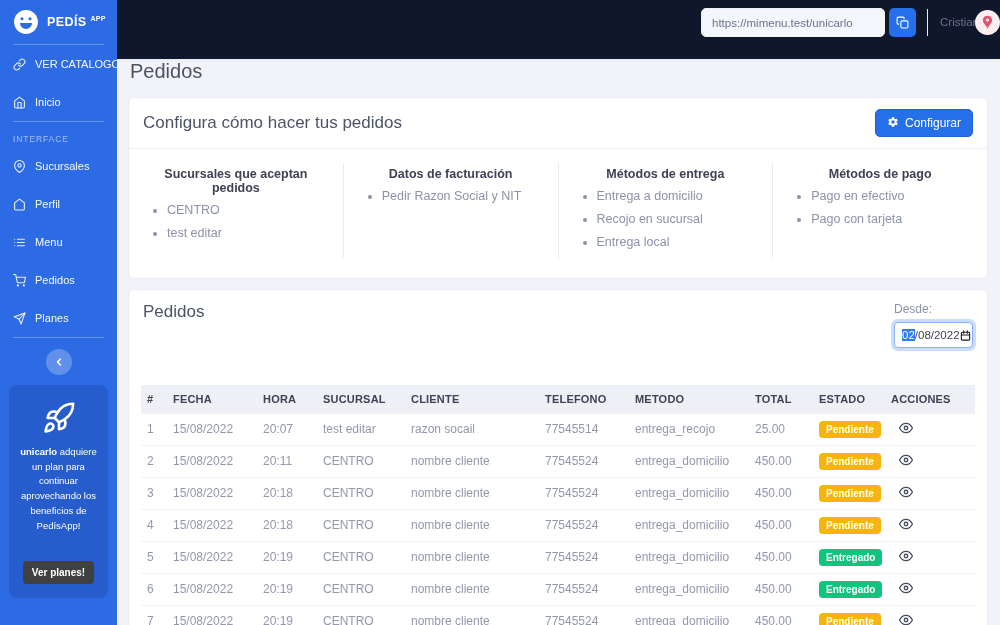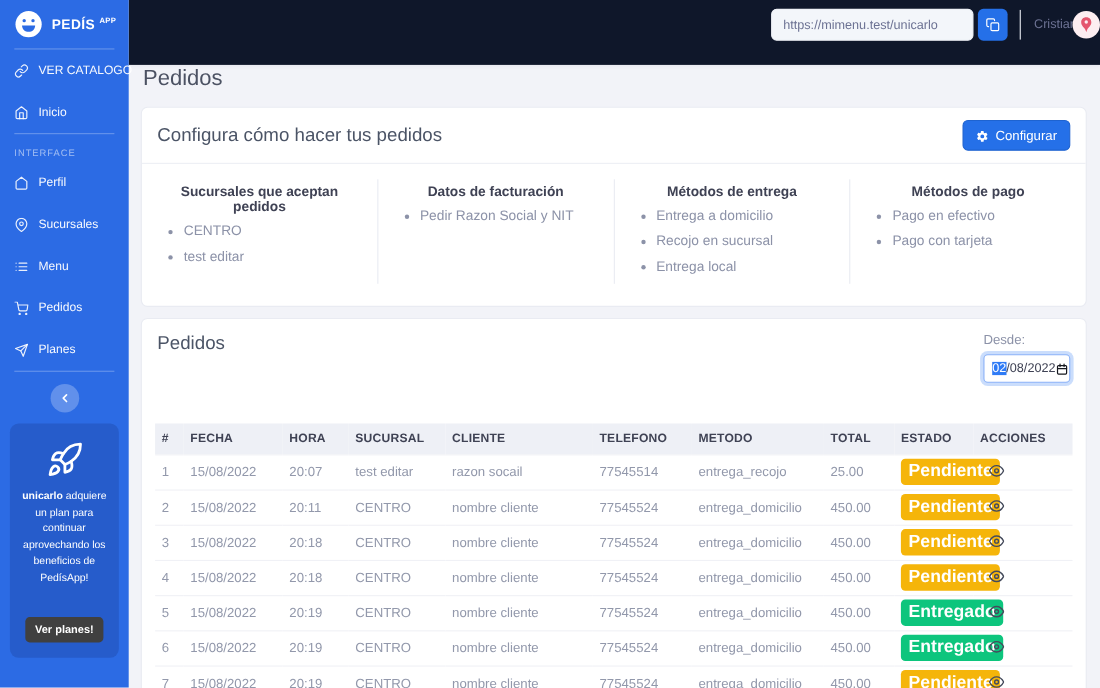--- a/index.html
+++ b/index.html
@@ -80,21 +80,21 @@
   .card { background: #fff; border: 1px solid #e9ebf2; border-radius: 6px; }
 
   
   .cfg-header {
     display: flex; justify-content: space-between; align-items: center;
     padding: 11px 14px; border-bottom: 1px solid #edeff4;
   }
   .cfg-title { font-size: 17px; font-weight: 400; color: #4b5466; }
   .configure-btn {
     background: #2570e8; border: 1px solid #1e63d0; color: #fff; font-size: 12px;
-    padding: 6px 11px; border-radius: 5px; display: flex; gap: 6px; align-items: flex-end;
+    padding: 6px 11px; border-radius: 5px; display: flex; gap: 6px; align-items: flex-start;
     cursor: pointer; font-family: "Liberation Sans", sans-serif;
   }
   .configure-btn svg { width: 12px; height: 12px; }
   .cfg-body { display: flex; padding: 14px 0 20px; }
   .cfg-col { flex: 1; padding: 0 20px; border-right: 1px solid #e9ebf2; }
   .cfg-col:last-child { border-right: none; }
   .cfg-col-title { text-align: center; font-size: 12.5px; font-weight: bold; color: #3f4254; margin: 4px 0 8px; }
   .cfg-list { margin: 0; padding-left: 18px; color: #8c92a8; font-size: 12.5px; list-style: disc; }
   .cfg-list li { margin-bottom: 9px; }
 
@@ -116,21 +116,21 @@
 
   table { width: 100%; border-collapse: collapse; table-layout: fixed; margin-top: 37px; }
   thead th {
     background: #eef0f6; font-size: 11px; color: #3f4254; text-align: left;
     height: 28px; padding: 0 6px; font-weight: bold; letter-spacing: .2px;
   }
   th.c-num { width: 26px; } th.c-fecha { width: 90px; } th.c-hora { width: 60px; }
   th.c-suc { width: 88px; } th.c-cli { width: 134px; } th.c-tel { width: 90px; }
   th.c-met { width: 120px; } th.c-tot { width: 64px; } th.c-est { width: 72px; }
   tbody td { height: 32px; font-size: 12px; color: #9298ab; padding: 0 6px; border-top: 1px solid #f0f1f6; }
-  .badge { display: inline-block; padding: 3px 7px; border-radius: 4px; color: #fff; font-size: 16px; font-weight: bold; }
+  .badge { display: inline-block; padding: 3px 7px; border-radius: 4px; color: #fff; font-size: 10px; font-weight: bold; }
   .badge-amber { background: #f5b50a; }
   .badge-green { background: #0dc57d; }
   .eye-btn { background: none; border: none; padding: 0 0 0 8px; cursor: pointer; color: #454b5c; }
   .eye-btn svg { width: 14px; height: 14px; }
 </style>
 </head>
 <body>
 
 <aside class="sidebar">
   <div class="logo-row">
@@ -165,34 +165,34 @@
     </span>
     <span class="nav-label">Inicio</span>
   </div>
 
   <div class="s-div"></div>
   <div class="section-label">INTERFACE</div>
 
   <div class="nav-item">
     <span class="nav-icon">
       <svg viewBox="0 0 24 24" fill="none" stroke="currentColor" stroke-width="2" stroke-linecap="round" stroke-linejoin="round">
-          <path d="M3 9l9-7 9 7v11a2 2 0 0 1-2 2H5a2 2 0 0 1-2-2z"></path>
-        </svg>
-    </span>
-    <span class="nav-label">Perfil</span>
-  </div>
-
-  <div class="nav-item">
-    <span class="nav-icon">
-      <svg viewBox="0 0 24 24" fill="none" stroke="currentColor" stroke-width="2" stroke-linecap="round" stroke-linejoin="round">
           <path d="M21 10c0 7-9 13-9 13s-9-6-9-13a9 9 0 0 1 18 0z"></path>
           <circle cx="12" cy="10" r="3"></circle>
         </svg>
     </span>
     <span class="nav-label">Sucursales</span>
+  </div>
+
+  <div class="nav-item">
+    <span class="nav-icon">
+      <svg viewBox="0 0 24 24" fill="none" stroke="currentColor" stroke-width="2" stroke-linecap="round" stroke-linejoin="round">
+          <path d="M3 9l9-7 9 7v11a2 2 0 0 1-2 2H5a2 2 0 0 1-2-2z"></path>
+        </svg>
+    </span>
+    <span class="nav-label">Perfil</span>
   </div>
 
   <div class="nav-item">
     <span class="nav-icon">
       <svg viewBox="0 0 24 24" fill="none" stroke="currentColor" stroke-width="2" stroke-linecap="round" stroke-linejoin="round">
           <line x1="8" y1="6" x2="21" y2="6"></line>
           <line x1="8" y1="12" x2="21" y2="12"></line>
           <line x1="8" y1="18" x2="21" y2="18"></line>
           <line x1="3" y1="6" x2="3.01" y2="6"></line>
           <line x1="3" y1="12" x2="3.01" y2="12"></line>

